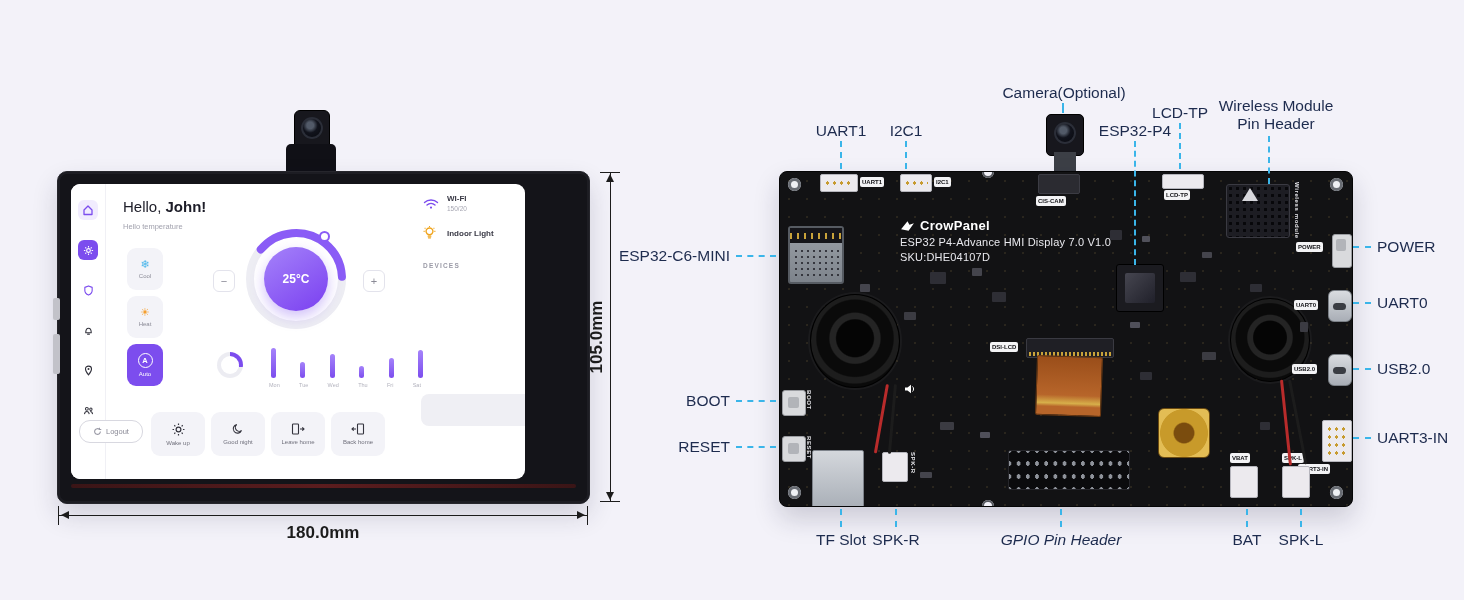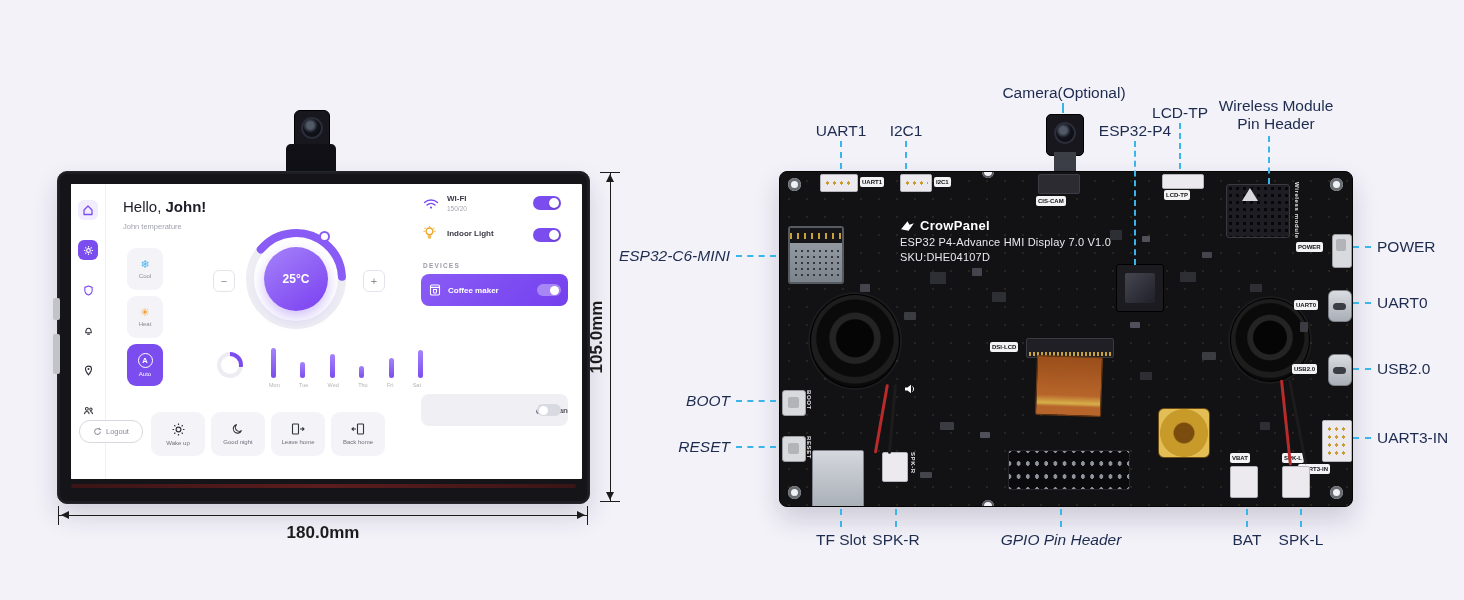--- a/index.html
+++ b/index.html
@@ -4,37 +4,37 @@
 <style>
   html,body{margin:0;padding:0;}
   body{font-family:"Liberation Sans",sans-serif;}
   #stage{position:relative;width:1464px;height:600px;background:#f3f2f9;overflow:hidden;}
   .ab{position:absolute;}
   
   .title{position:absolute;top:20px;left:0;width:100%;text-align:center;font-size:38px;font-weight:800;color:#15152a;letter-spacing:.5px;}
   
   .callout{position:absolute;font-size:15.5px;color:#1d2b4e;white-space:nowrap;font-weight:500;}
   .callout.center{transform:translateX(-50%);}
-  .callout.right{text-align:right;font-style:italic;}
+  .callout.right{text-align:right;}
   .dashv{position:absolute;width:0;border-left:2px dashed #3ab5e9;}
   .dashh{position:absolute;height:0;border-top:2px dashed #3ab5e9;}
   
   .dimline-v{position:absolute;width:0;border-left:1.5px solid #1c1c1c;}
   .dimline-h{position:absolute;height:0;border-top:1.5px solid #1c1c1c;}
   .tick-h{position:absolute;height:0;border-top:1.5px solid #1c1c1c;}
   .tick-v{position:absolute;width:0;border-left:1.5px solid #1c1c1c;}
   .arr{position:absolute;width:0;height:0;}
   .arr.up{border-left:4.5px solid transparent;border-right:4.5px solid transparent;border-bottom:8px solid #1c1c1c;}
   .arr.down{border-left:4.5px solid transparent;border-right:4.5px solid transparent;border-top:8px solid #1c1c1c;}
   .arr.left{border-top:4.5px solid transparent;border-bottom:4.5px solid transparent;border-right:8px solid #1c1c1c;}
   .arr.rightw{border-top:4.5px solid transparent;border-bottom:4.5px solid transparent;border-left:8px solid #1c1c1c;}
   .dimtext{position:absolute;font-size:17px;color:#1c1c1c;font-weight:600;}
   
   .bezel{position:absolute;left:57px;top:171px;width:531px;height:331px;background:#141419;border-radius:10px;border:1px solid #26262c;box-shadow:0 12px 26px rgba(30,30,60,.16), inset 0 0 0 2px #1d1d23;}
-  .screen{position:absolute;left:13px;top:12px;width:511px;height:295px;background:#ffffff;border-radius:1px;overflow:hidden;}
+  .screen{position:absolute;left:13px;top:12px;width:432px;height:295px;background:#ffffff;border-radius:9px;overflow:hidden;padding-left:22px;}
   .glow{position:absolute;left:13px;top:312px;width:505px;height:4px;background:linear-gradient(90deg,#4a1515,#7a2020,#4a1515);opacity:.7;border-radius:2px;}
   .sidetab{position:absolute;left:-5px;width:7px;background:#c2c2c9;border-radius:2px;}
   .camlens{position:absolute;left:294px;top:110px;width:34px;height:38px;background:#17171d;border:1px solid #000;border-radius:6px;}
   .camlens .eye{position:absolute;left:6px;top:6px;width:22px;height:22px;border-radius:50%;background:radial-gradient(circle at 42% 38%, #525a68 0 18%, #11131c 40%, #05060a 100%);box-shadow:inset 0 0 0 2px #2b2e38;}
   .cambracket{position:absolute;left:286px;top:144px;width:50px;height:28px;background:#101016;border-radius:5px 5px 0 0;}
   
   .sbar{position:absolute;left:0;top:0;width:34px;height:295px;background:#fff;border-right:1px solid #f0f0f5;}
   .sicon{position:absolute;left:7px;width:20px;height:20px;border-radius:6px;display:flex;align-items:center;justify-content:center;}
   .greet{position:absolute;left:52px;top:14px;font-size:15px;color:#1d1d28;}
   .greet b{font-weight:800;}
@@ -163,21 +163,21 @@
           <svg viewBox="0 0 12 12" width="11" height="11" fill="none" stroke="currentColor" stroke-width="1.1">
               <circle cx="4.2" cy="4.2" r="1.6"></circle>
               <path d="M1.6 10c.3-2 1.2-3 2.6-3s2.3 1 2.6 3"></path>
               <circle cx="8.6" cy="4.6" r="1.3"></circle>
               <path d="M7.9 7.2c1.5.1 2.3 1 2.5 2.8"></path>
             </svg>
         </div>
       </div>
 
       <div class="greet"><span>Hello,</span>&nbsp;<b>John!</b></div>
-      <div class="subt">John temperature</div>
+      <div class="subt">Hello temperature</div>
 
       <div class="mtile" style="top:64px;">
         <span class="g" style="color:#46b4ea;">❄</span>
         <span class="l">Cool</span>
       </div>
       <div class="mtile" style="top:112px;">
         <span class="g" style="color:#f59f2e;">☀</span>
         <span class="l">Heat</span>
       </div>
       <div class="mtile auto" style="top:160px;">
@@ -236,32 +236,20 @@
             </g>
           </svg>
       </div>
       <div class="rlab" style="top:45px;">Indoor Light</div>
       <div class="tgl on" style="left:462px;top:44px;">
           <span class="kn"></span>
         </div>
 
       <div class="devhead">DEVICES</div>
 
-      <div class="dcard purple" style="top:90px;">
-        <span class="ic">
-            <svg viewBox="0 0 12 12" width="12" height="12" fill="none" stroke="#fff" stroke-width="1.1">
-              <rect x="1.5" y="1" width="9" height="10" rx="1.2"></rect>
-              <path d="M1.5 3.4h9M4.5 5.5h3v2.2a1.5 1.5 0 01-3 0z"></path>
-            </svg>
-          </span>
-        <span class="nm">Coffee maker</span>
-        <span class="dtg">
-            <span class="kn"></span>
-          </span>
-      </div>
       <div class="dcard gray" style="top:210px;justify-content:flex-end;">
         <span class="ic">
             <svg viewBox="0 0 12 12" width="12" height="12" fill="none" stroke="#5a5a66" stroke-width="1.1">
               <circle cx="6" cy="3.2" r="1.7"></circle>
               <circle cx="3.4" cy="7.6" r="1.7"></circle>
               <circle cx="8.6" cy="7.6" r="1.7"></circle>
               <circle cx="6" cy="6" r="0.9" fill="#5a5a66" stroke="none"></circle>
             </svg>
           </span>
         <span class="nm">Fan</span>

